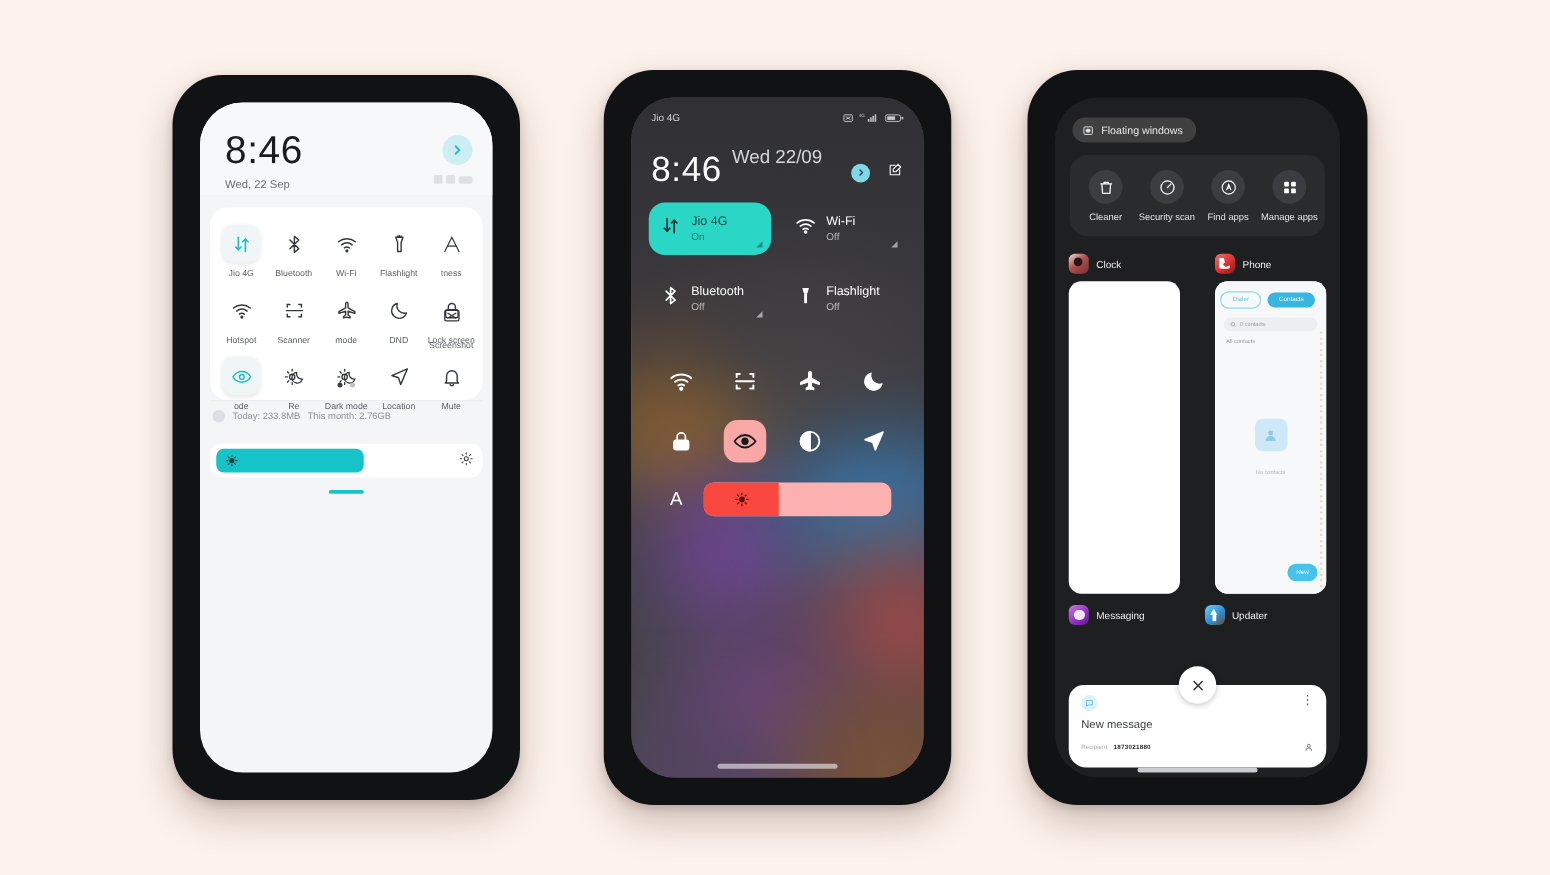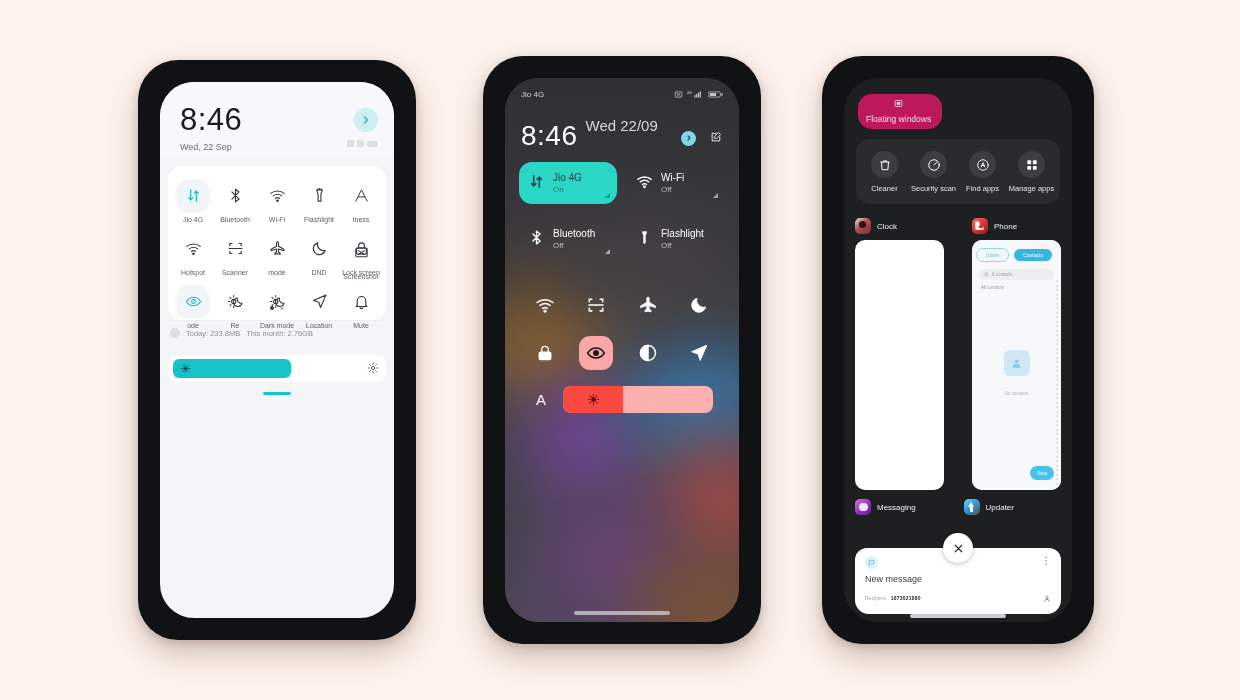--- a/index.html
+++ b/index.html
@@ -58,21 +58,21 @@
   .qs-ico svg { width: 17px; height: 17px; }
   .qs-ico.on { background: #f0f6f8; box-shadow: 0 1px 4px rgba(0,0,0,.10); }
   .qs-ico.on svg { stroke: #18bec4; color:#18bec4; }
   .qs-lab { font-size: 7px; color: #5d6166; white-space: nowrap; }
   .qs-lab.clip { overflow: hidden; }
   .dots { display: flex; justify-content: center; gap: 6px; padding: 5px 0 6px; }
   .dots b { width: 4px; height: 4px; border-radius: 50%; background: #bdc1c6; display:block;}
   .dots b.act { background: #3c4043; }
   .p1-usage {
     border-top: 1px solid #eceef0; margin: 0 8px; padding: 7px 2px 8px;
-    display: flex; align-items: center; gap: 6px;
+    display: flex; align-items: flex-start; gap: 6px;
   }
   .p1-usage .dot { width: 10px; height: 10px; border-radius: 50%; background: #dcdfe3; }
   .p1-usage span { font-size: 7.5px; color: #8d9196; }
   .p1-bright {
     margin: 9px 8px 0; height: 27px; background: #fff; border-radius: 9px;
     display:flex; align-items:center; padding: 0 7px; position: relative;
   }
   .p1-bfill {
     position:absolute; left:5px; top:4px; height:19px; width:118px;
     background:#15c3c9; border-radius:6px; display:flex; align-items:center; padding-left:7px;
@@ -118,22 +118,22 @@
   .p2-brightrow { position: relative; display:flex; align-items:center; padding: 16px 14px 0; }
   .p2-A { width: 44px; text-align: center; color:#fff; font-size: 15px; }
   .p2-bwrap { flex:1; height: 27px; background:#fcb1b1; border-radius: 8px; position:relative; overflow:hidden; margin-right: 12px;}
   .p2-bfill { position:absolute; left:0; top:0; bottom:0; width:40%; background:#f8483f; display:flex; align-items:center; justify-content:center;}
   .p2-home { position:absolute; left:50%; transform:translateX(-50%); bottom: 7px; width: 96px; height: 4px; border-radius:3px; background: rgba(255,255,255,.55); }
 
   
   #phone3 { left: 822px; top: 56px; width: 272px; height: 588px; }
   #phone3 .screen { background: #1e1f21; }
   .p3-float {
-    margin: 16px 0 0 14px; display: inline-flex; align-items: center; gap: 6px;
-    background: #be185d; border-radius: 14px; padding: 5px 11px 5px 8px; flex-direction: column;
+    margin: 16px 0 0 14px; display: inline-flex; align-items: flex-end; gap: 6px;
+    background: #404040; border-radius: 14px; padding: 5px 11px 5px 8px;
   }
   .p3-float span { font-size: 8.5px; color: #e6e7e9; }
   .p3-float svg { width: 9px; height: 9px; }
   .p3-tools { margin: 10px 12px 0; background: #2a2b2d; border-radius: 14px; padding: 12px 4px 11px; display:flex; }
   .p3-tool { flex:1; display:flex; flex-direction:column; align-items:center; }
   .p3-tci { width: 27px; height: 27px; border-radius: 50%; background: #3c3d40; display:flex; align-items:center; justify-content:center; margin-bottom:6px; }
   .p3-tci svg { width: 14px; height: 14px; }
   .p3-tl { font-size: 7.5px; color: #e3e4e6; text-align:right; line-height: 1.25; }
 
   .p3-cards { display:flex; gap: 28px; padding: 14px 11px 0; justify-content: center; }

